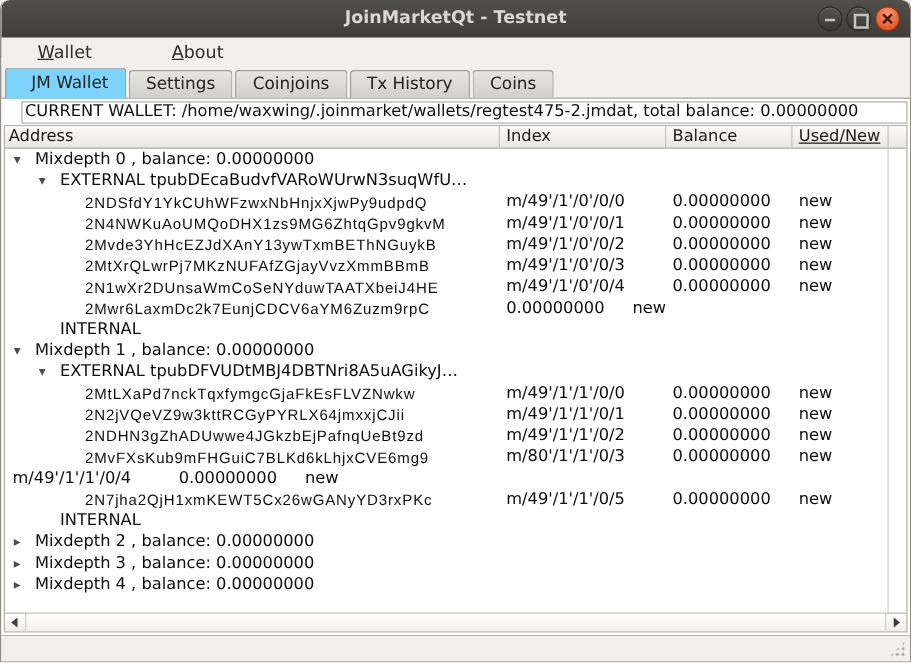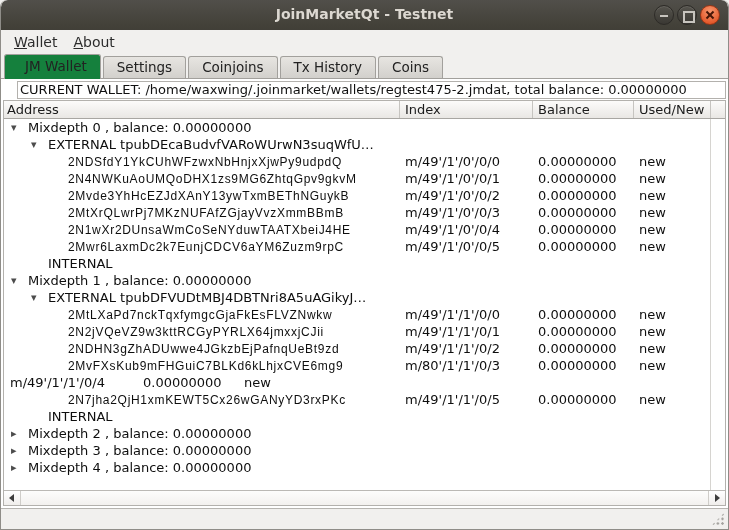--- a/index.html
+++ b/index.html
@@ -19,49 +19,49 @@
                        box-shadow:inset 0 1px 0 rgba(255,255,255,.10); }
   .wbtn.mn::after { content:""; position:absolute; left:5px; right:5px; top:9px; height:2px; background:#c7c4be; }
   .wbtn.mx::after { content:""; position:absolute; left:5px; top:5px; width:8px; height:8px; border:2px solid #c7c4be; }
   .wbtn.cl { background:radial-gradient(circle at 50% 30%, #f69168 8%, #e4592b 75%); border:1px solid #953517; }
   .wbtn.cl::before, .wbtn.cl::after { content:""; position:absolute; left:4px; top:8px; width:10px; height:2px; background:#481607; }
   .wbtn.cl::before { transform:rotate(45deg); }
   .wbtn.cl::after  { transform:rotate(-45deg); }
 
   
   .menubar { position:absolute; top:30px; left:0; right:0; height:23px; display:flex;
-             align-items:center; padding-left:5px; background:#f1f0ee; }
+             align-items:center; padding-left:21px; background:#f1f0ee;gap:48px; }
   .menu-item { padding:2px 8px; font-size:14px; color:#2c2c2c; }
 
   
   .tabbar { position:absolute; top:53px; left:0; right:0; height:25px; display:flex;
             align-items:flex-end; padding-left:3px; z-index:3; }
   .tab { height:22px; line-height:20px; padding:0 13px; font-size:13.5px; color:#222;
          background:linear-gradient(#e7e5e1,#d2d0cc); border:1px solid #a2a09c; border-bottom:none;
          border-radius:3px 3px 0 0; margin-right:2px; white-space:nowrap; }
-  .tab.active { height:25px; line-height:23px; background:#15803d; margin-bottom:-1px;padding-left:20px; }
+  .tab.active { height:25px; line-height:23px; background:#7dd3fc; margin-bottom:-1px;padding-left:20px; }
 
   
   .pane { position:absolute; top:78px; left:0; right:0; bottom:20px; background:#fff;
           border-top:1px solid #a2a09c; border-bottom:1px solid #b6b4b0; }
   .cwlabel { position:absolute; top:2px; left:16px; right:2px; height:18px; border:1px solid #b3b1ad;
              background:#fff; font-size:13px; line-height:16px; padding-left:2px; color:#101010;
              white-space:nowrap; overflow:hidden; }
 
   
   .tree { position:absolute; top:21px; left:2px; right:2px; bottom:2px; border:1px solid #b3b1ad;
           background:#fff; overflow:hidden; }
   .thead { position:absolute; top:0; left:0; right:0; height:18px; display:flex;
            background:linear-gradient(#fcfbfa,#e9e7e4); border-bottom:1px solid #a8a6a2;
            font-size:13px; color:#1b1b1b; }
   .hcell { line-height:17px; padding-left:5px; flex:0 0 auto; white-space:nowrap; }
   .hcell.c1 { width:395px; padding-left:3px; }
   .hcell.c2 { width:133px; border-left:1px solid #c6c4c0; }
   .hcell.c3 { width:101px; border-left:1px solid #c6c4c0; }
-  .hcell.c4 { width:77px;  border-left:1px solid #c6c4c0; }
+  .hcell.c4 { width:77px;  border-left:1px solid #c6c4c0;text-decoration:underline; }
   .hcell.cstrip { flex:1 1 auto; border-left:1px solid #c6c4c0; }
   .trows { position:absolute; top:18px; left:0; right:0; bottom:15px; overflow:hidden; }
   .vsep { position:absolute; top:18px; bottom:15px; left:706px; width:1px; background:#d6d4d0; }
   .trow { display:flex; height:17px; align-items:center; font-size:13px; color:#0e0e0e; }
   .cell { flex:0 0 auto; white-space:nowrap; overflow:hidden; }
   .cell.addr { width:395px; display:flex; align-items:center; }
   .twisty { flex:0 0 20px; width:20px; font-size:11px; color:#4c4c4c; padding-left:3px; line-height:17px; }
   .mono  { font-family:Liberation Sans, sans-serif; font-size:12px; letter-spacing:.7px; }
   .cell.idx  { width:133px; padding-left:6px; }
   .cell.bal  { width:101px; padding-left:6px; }
@@ -186,21 +186,20 @@
             </div>
             <div class="cell idx">m/49'/1'/0'/0/4</div>
             <div class="cell bal">0.00000000</div>
             <div class="cell used">new</div>
           </div>
           <div class="trow">
             <div class="cell addr" style="padding-left: 44px;">
               <span class="twisty"></span>
               <span class="rlabel mono">2Mwr6LaxmDc2k7EunjCDCV6aYM6Zuzm9rpC</span>
             </div>
-            <div class="cell idx">m/49'/1'/0'/0/5</div>
             <div class="cell bal">0.00000000</div>
             <div class="cell used">new</div>
           </div>
           <div class="trow">
             <div class="cell addr" style="padding-left: 24px;">
               <span class="twisty"></span>
               <span class="rlabel">INTERNAL</span>
             </div>
             <div class="cell idx"></div>
             <div class="cell bal"></div>

